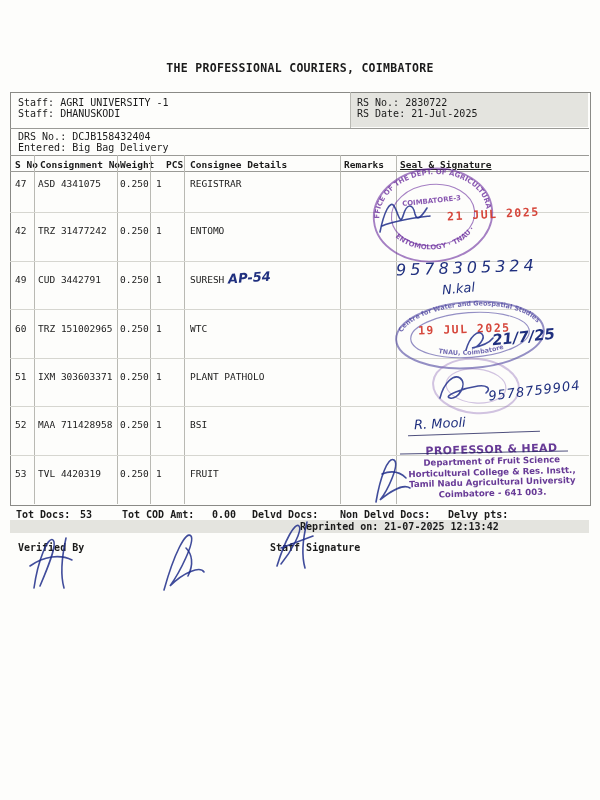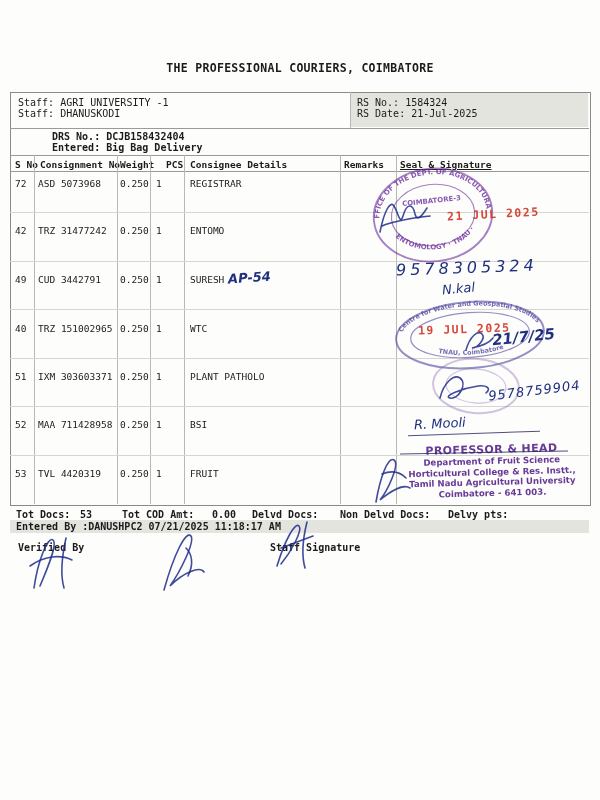--- a/index.html
+++ b/index.html
@@ -7,21 +7,21 @@
         font-family:"DejaVu Sans Mono","Liberation Mono",monospace;color:#1b1b1b;}
   .t{position:absolute;white-space:pre;}
   .title{top:61px;left:0;width:100%;text-align:center;font-weight:bold;font-size:11.5px;letter-spacing:.3px;}
   .subtitle{top:77px;left:0;width:100%;text-align:center;font-weight:bold;font-size:11px;}
   .box{position:absolute;left:10px;top:92px;width:579px;height:412px;border:1px solid #8a8a86;}
   .hline{position:absolute;height:1px;background:#9a9a96;}
   .hline.light{background:#d6d6d0;}
   .vline{position:absolute;width:1px;background:#b9b9b3;}
   .band{position:absolute;background:#e4e4df;}
   .info{font-size:10px;}
-  .b{font-weight:bold;margin-left:34px;}
+  .b{font-weight:normal;}
   .hdr{position:absolute;left:10px;top:146px;width:580px;font-size:9.5px;font-weight:bold;}
   .hdr span{position:absolute;top:0;white-space:pre;}
   .h-sno{left:5px}.h-con{left:30px}.h-wt{left:110px}.h-pcs{left:156px}.h-cons{left:180px}
   .h-rem{left:334px}.h-seal{left:390px;text-decoration:underline;}
   .row{position:absolute;left:10px;width:580px;font-size:9.5px;}
   .row span{position:absolute;top:0;white-space:pre;}
   .c-sno{left:5px}.c-con{left:28px}.c-wt{left:110px}.c-pcs{left:146px}.c-consignee{left:180px}
   .f{position:absolute;font-size:10px;font-weight:bold;white-space:pre;}
   .hw{position:absolute;color:#20307f;font-family:"DejaVu Sans","Liberation Sans",sans-serif;
       font-style:italic;white-space:pre;}
@@ -49,21 +49,21 @@
 <div class="page">
 
   <div class="t title">THE PROFESSIONAL COURIERS, COIMBATORE</div>
 
   <div class="box"></div>
 
   <div class="band" style="left:351px;top:93px;width:237px;height:34px"></div>
   <div class="vline" style="left:350px;top:92px;height:36px"></div>
 
   <div class="t info" style="left:18px;top:97px"><span>Staff:</span> <span>AGRI UNIVERSITY -1</span></div>
-  <div class="t info" style="left:357px;top:97px"><span>RS No.:</span> <span>1584324</span></div>
+  <div class="t info" style="left:357px;top:97px"><span>RS No.:</span> <span>2830722</span></div>
   <div class="t info" style="left:18px;top:108px"><span>Staff:</span> <span>DHANUSKODI</span></div>
   <div class="t info" style="left:357px;top:108px"><span>RS Date:</span> <span>21-Jul-2025</span></div>
 
   <div class="hline" style="left:10px;top:128px;width:579px"></div>
 
   <div class="t info b" style="left:18px;top:131px"><span>DRS No.:</span> <span>DCJB158432404</span></div>
   <div class="t info b" style="left:18px;top:142px"><span>Entered:</span> <span>Big Bag Delivery</span></div>
 
   <div class="hline" style="left:10px;top:155px;width:579px"></div>
   <div class="hdr" style="top:159px">
@@ -85,42 +85,42 @@
   <div class="vline" style="left:396px;top:155px;height:349px"></div>
 
   <div class="hline light" style="left:10px;top:212px;width:579px"></div>
   <div class="hline light" style="left:10px;top:261px;width:579px"></div>
   <div class="hline light" style="left:10px;top:309px;width:579px"></div>
   <div class="hline light" style="left:10px;top:358px;width:579px"></div>
   <div class="hline light" style="left:10px;top:406px;width:579px"></div>
   <div class="hline light" style="left:10px;top:455px;width:579px"></div>
 
   <div class="row" style="top:178px">
-    <span class="c-sno">72</span>
-    <span class="c-con">ASD 5073968</span>
+    <span class="c-sno">47</span>
+    <span class="c-con">ASD 4341075</span>
     <span class="c-wt">0.250</span>
     <span class="c-pcs">1</span>
     <span class="c-consignee">REGISTRAR</span>
   </div>
   <div class="row" style="top:225px">
     <span class="c-sno">42</span>
     <span class="c-con">TRZ 31477242</span>
     <span class="c-wt">0.250</span>
     <span class="c-pcs">1</span>
     <span class="c-consignee">ENTOMO</span>
   </div>
   <div class="row" style="top:274px">
     <span class="c-sno">49</span>
     <span class="c-con">CUD 3442791</span>
     <span class="c-wt">0.250</span>
     <span class="c-pcs">1</span>
     <span class="c-consignee">SURESH</span>
   </div>
   <div class="row" style="top:323px">
-    <span class="c-sno">40</span>
+    <span class="c-sno">60</span>
     <span class="c-con">TRZ 151002965</span>
     <span class="c-wt">0.250</span>
     <span class="c-pcs">1</span>
     <span class="c-consignee">WTC</span>
   </div>
   <div class="row" style="top:371px">
     <span class="c-sno">51</span>
     <span class="c-con">IXM 303603371</span>
     <span class="c-wt">0.250</span>
     <span class="c-pcs">1</span>
@@ -143,21 +143,21 @@
 
   <div class="f" style="left:16px;top:509px">Tot Docs:</div>
   <div class="f" style="left:80px;top:509px">53</div>
   <div class="f" style="left:122px;top:509px">Tot COD Amt:</div>
   <div class="f" style="left:212px;top:509px">0.00</div>
   <div class="f" style="left:252px;top:509px">Delvd Docs:</div>
   <div class="f" style="left:340px;top:509px">Non Delvd Docs:</div>
   <div class="f" style="left:448px;top:509px">Delvy pts:</div>
 
   <div class="band" style="left:10px;top:520px;width:579px;height:13px"></div>
-  <div class="f" style="left:16px;top:521px">Entered By :DANUSHPC2 07/21/2025 11:18:17 AM</div>
+  <div class="f" style="left:300px;top:521px">Reprinted on: 21-07-2025 12:13:42</div>
 
   <div class="f" style="left:18px;top:542px">Verified By</div>
   <div class="f" style="left:270px;top:542px">Staff Signature</div>
 
   <svg class="stamp" style="left:368px;top:164px;transform:rotate(-6deg)" width="130" height="102" viewBox="0 0 140 110">
     <ellipse cx="70" cy="55" rx="64" ry="50"></ellipse>
     <ellipse class="thin" cx="70" cy="55" rx="45" ry="33"></ellipse>
     <path id="s1top" d="M 12,55 A 58,44 0 0 1 128,55" fill="none"></path>
     <path id="s1bot" d="M 20,55 A 50,37 0 0 0 120,55" fill="none"></path>
     <text font-size="7.5"><textPath href="#s1top" startOffset="50%" text-anchor="middle">OFFICE OF THE DEPT. OF AGRICULTURAL</textPath></text>

